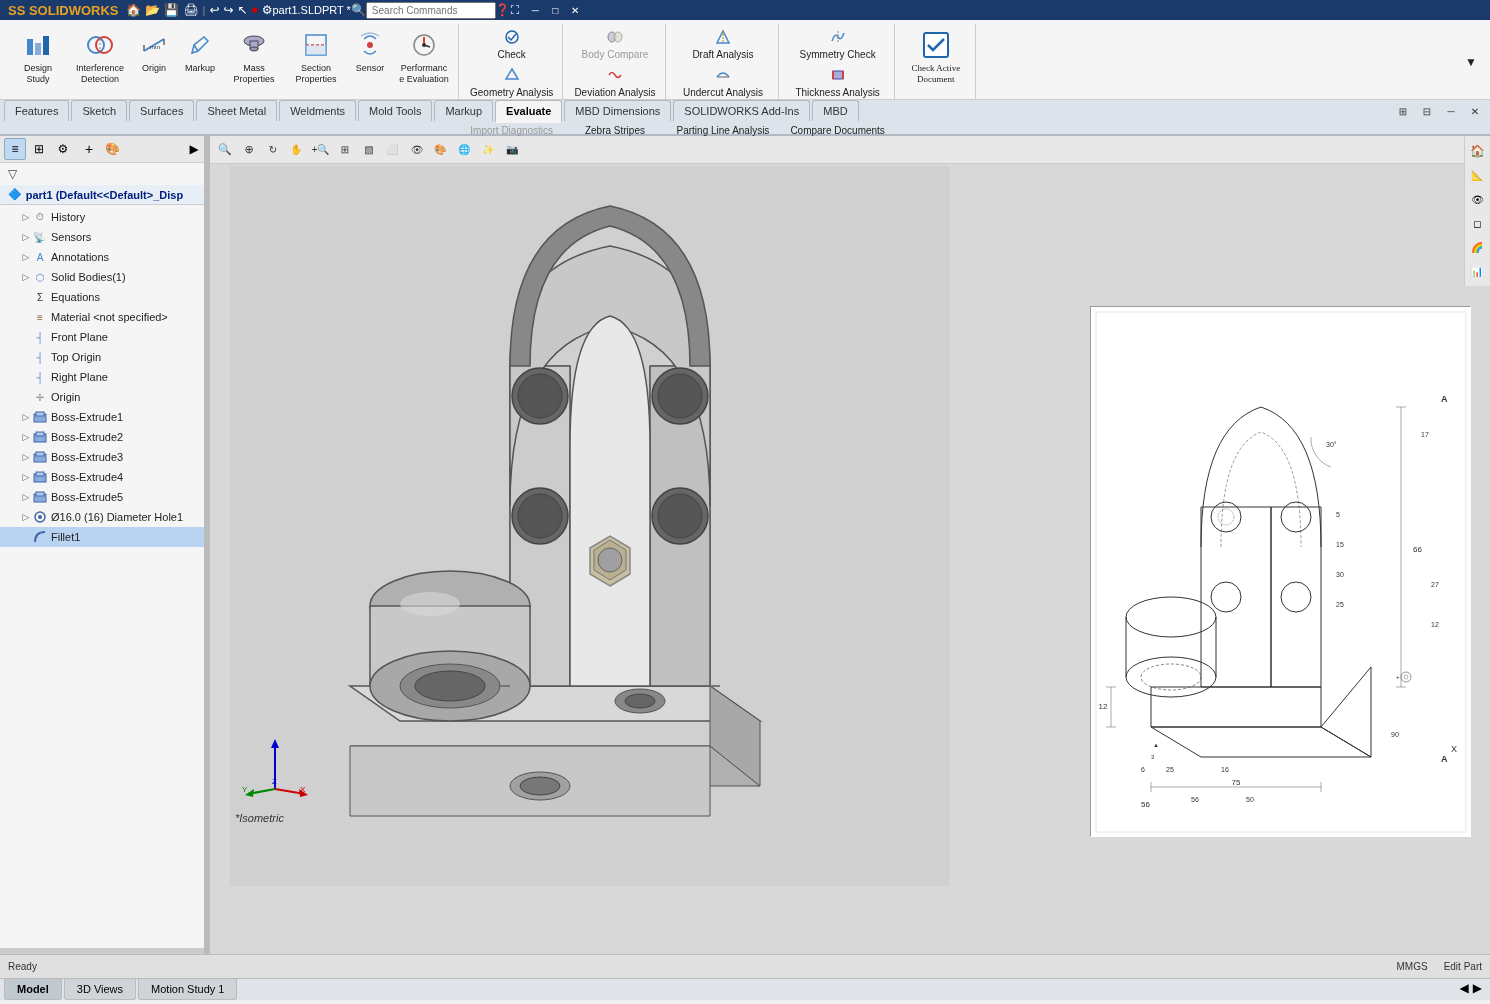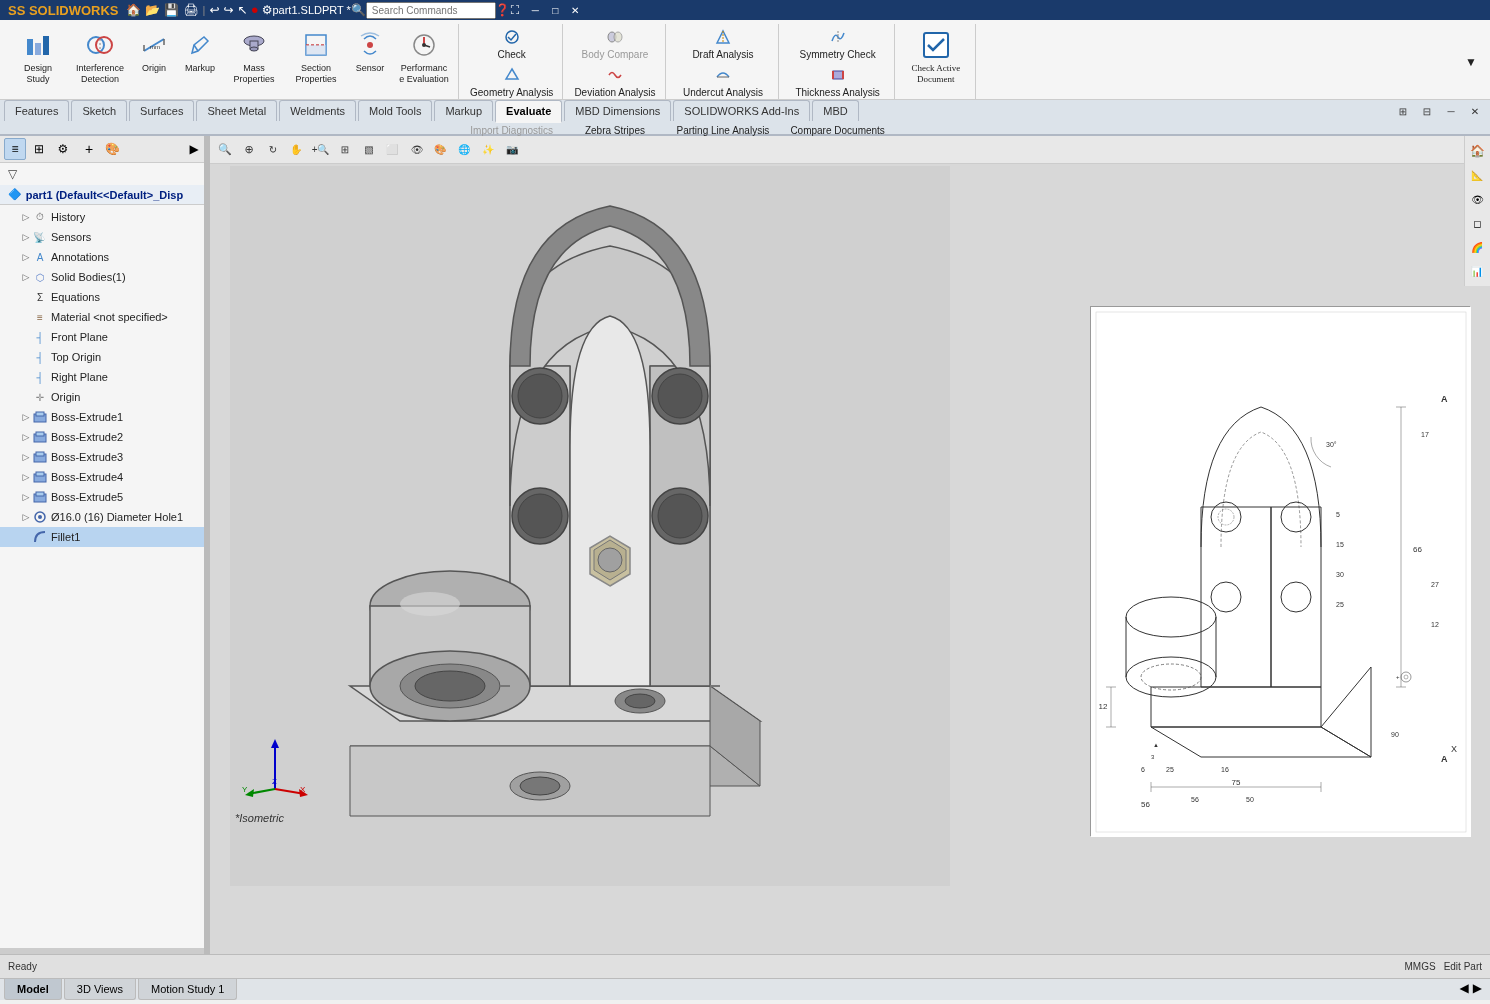--- a/index.html
+++ b/index.html
@@ -924,21 +924,21 @@
       <div class="vc-btn" style="font-size:10px;">👁</div>
       <div class="vc-btn" style="font-size:10px;">◻</div>
       <div class="vc-btn" style="font-size:10px;">🌈</div>
       <div class="vc-btn" style="font-size:10px;">📊</div>
     </div>
   </div>
 </div>
 
 <div id="bottom-bar">
   <span>Ready</span>
-  <span style="margin-left:auto;display:flex;gap:8px;">
+  <span style="margin-left:auto;display:flex;gap:16px;">
     <span>MMGS</span>
     <span>Edit Part</span>
   </span>
 </div>
 
 <div id="status-tabs">
   <div class="status-tab active">Model</div>
   <div class="status-tab">3D Views</div>
   <div class="status-tab">Motion Study 1</div>
   <div style="margin-left:auto;display:flex;align-items:center;gap:4px;padding:2px 4px;">

